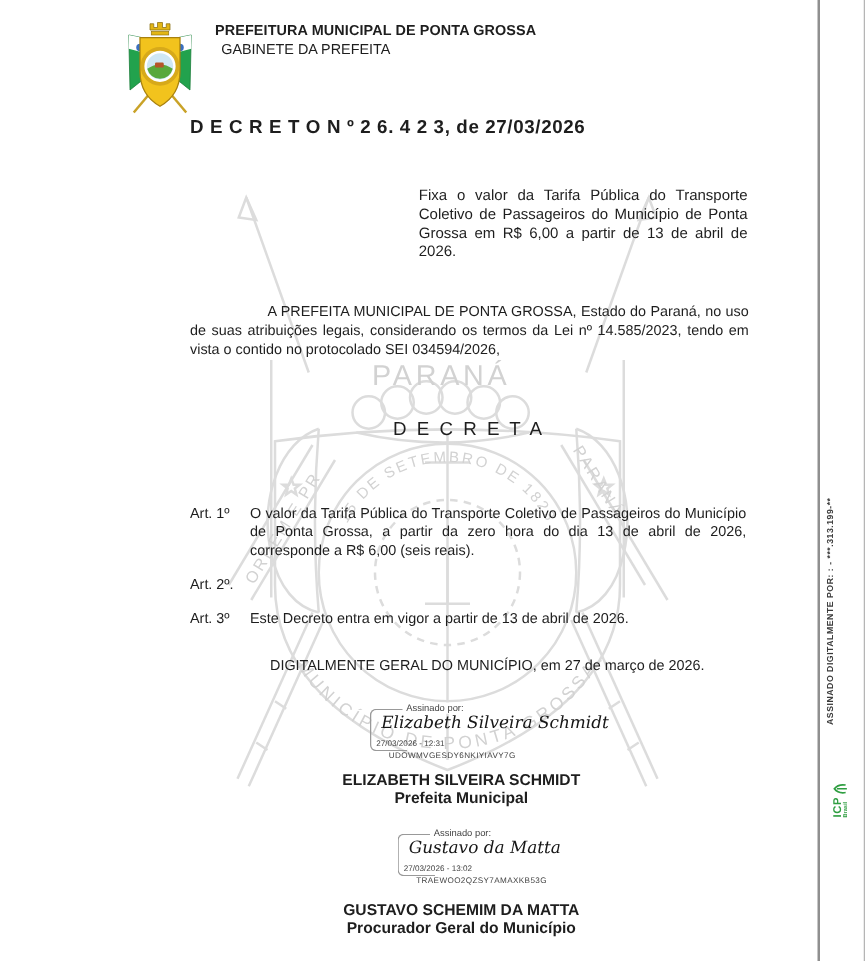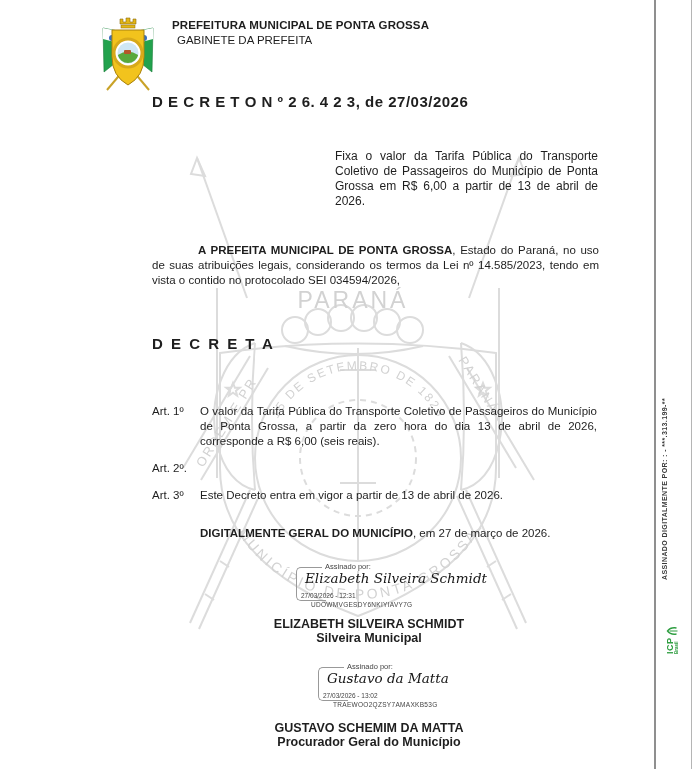--- a/index.html
+++ b/index.html
@@ -10,27 +10,27 @@
   .wm-svg { position:absolute; left:155px; top:138px; width:490px; height:505px; z-index:1; }
 
   .org { left:172px; top:19px; font-size:11.5px; font-weight:bold; letter-spacing:0.1px; }
   .dept { left:177px; top:34px; font-size:11.5px;text-align:right; }
   .crest { left:96px; top:14px; width:64px; height:84px; }
 
   .title { left:152px; top:93px; width:446px; font-size:15px; font-weight:bold; letter-spacing:0.5px; }
 
   .ementa { left:335px; top:149px; width:263px; font-size:12px; line-height:15px; text-align:justify; }
   .preamble { left:152px; top:243px; width:447px; font-size:11.5px; line-height:15px; text-align:justify; text-indent:46px; }
-  .decreta { left:152px; top:335px; width:446px; font-size:15px; font-weight:bold; letter-spacing:2px; }
+  .decreta { left:152px; top:335px; width:446px; text-align:center; font-size:15px; font-weight:normal; letter-spacing:2px; }
 
   .art-label { left:152px; width:46px; font-size:11.5px; line-height:15px; }
   .art-text { left:200px; width:397px; font-size:11.5px; line-height:15px; text-align:justify; }
 
   .closing { left:200px; top:526px; width:420px; font-size:11.5px; line-height:15px; white-space:nowrap; }
-  .b { font-weight:bold; }
+  .b { font-weight:normal;margin-left:16px; }
 
   .sig { width:210px; height:52px; z-index:2; }
   .sig > div { position:absolute;text-align:center; }
   .sig-bracket { left:0; top:5px; width:30px; height:34px; border:1px solid #999; border-right:none; border-radius:5px 0 0 5px; }
   .sig-label { left:26px; top:0; font-size:7.5px; color:#444; background:#fff; padding:0 3px; white-space:nowrap; }
   .sig-script { left:9px; top:8px; font-family:"DejaVu Serif", serif; font-style:italic; font-size:13.5px; color:#161616; white-space:nowrap; }
   .sig-date { left:5px; top:30px; font-size:6.5px; color:#444; white-space:nowrap; }
   .sig-code { left:15px; top:39px; font-size:6.5px; color:#444; letter-spacing:0.3px; white-space:nowrap; }
 
   .sig-name, .sig-role { left:152px; width:434px; text-align:center; font-size:12.5px; font-weight:bold; }
@@ -162,21 +162,21 @@
   <div class="abs closing layer"><span class="b">DIGITALMENTE GERAL DO MUNICÍPIO</span><span>, em 27 de março de 2026.</span></div>
 
   <div class="abs sig" style="left:296px; top:562px">
     <div class="sig-bracket"></div>
     <div class="sig-label">Assinado por:</div>
     <div class="sig-script">Elizabeth Silveira Schmidt</div>
     <div class="sig-date">27/03/2026 - 12:31</div>
     <div class="sig-code">UDOWMVGESDY6NKIYIAVY7G</div>
   </div>
   <div class="abs sig-name layer" style="top:617px">ELIZABETH SILVEIRA SCHMIDT</div>
-  <div class="abs sig-role layer" style="top:631px">Silveira Municipal</div>
+  <div class="abs sig-role layer" style="top:631px">Prefeita Municipal</div>
 
   <div class="abs sig" style="left:318px; top:662px">
     <div class="sig-bracket"></div>
     <div class="sig-label">Assinado por:</div>
     <div class="sig-script">Gustavo da Matta</div>
     <div class="sig-date">27/03/2026 - 13:02</div>
     <div class="sig-code">TRAEWOO2QZSY7AMAXKB53G</div>
   </div>
   <div class="abs sig-role layer" style="top:735px">Procurador Geral do Município</div>
   <div class="abs sig-name layer" style="top:721px">GUSTAVO SCHEMIM DA MATTA</div>

